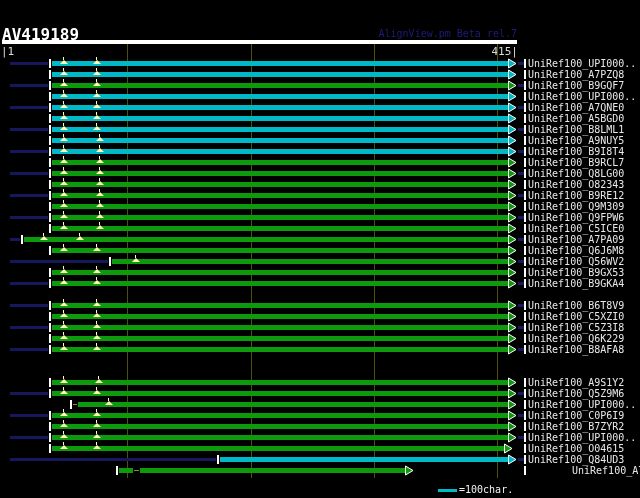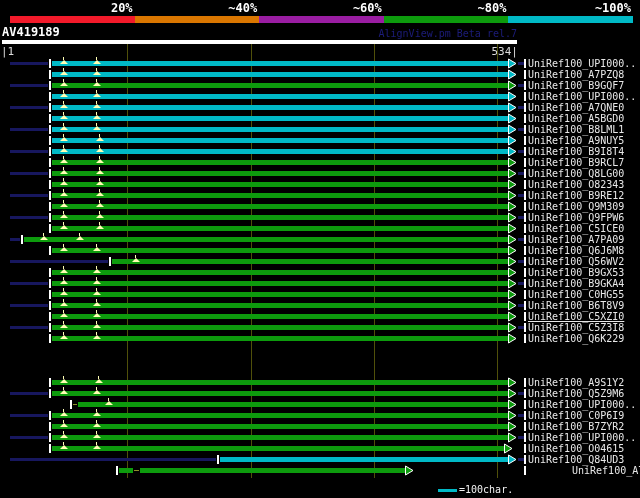--- a/index.html
+++ b/index.html
@@ -2,58 +2,46 @@
 <html><head>
 <meta charset="utf-8">
 <style>
   html,body{margin:0;padding:0;background:#000;}
   #canvas{
     position:relative;width:640px;height:498px;background:#000;overflow:hidden;
     font-family:"DejaVu Sans Mono", monospace;
   }
   .abs{position:absolute;}
   .scale-label{font-size:12px;font-weight:bold;color:#ffffff;letter-spacing:0;}
-  .hdr-query{left:2px;top:25px;font-size:12px;font-weight:bold;color:#ffffff;}
+  .hdr-query{left:2px;top:25px;font-size:16px;font-weight:bold;color:#ffffff;}
   .hdr-credit{right:123px;top:28px;font-size:10px;color:#1c1c7a;}
   .querybar{left:2px;top:40px;width:515px;height:4px;background:#ffffff;}
   .ruler-label{top:45px;font-size:11px;color:#dcdcdc;}
   .ruler-left{left:1px;}
   .ruler-right{right:122px;}
   .gridline{width:1px;top:44px;height:434px;background:#50500a;}
   .row{left:0;width:640px;height:11px;}
   .row-label{font-size:10px;line-height:11px;color:#e8e8e8;white-space:pre;}
   .tri-icon{width:0;height:0;border-left:4px solid transparent;border-right:4px solid transparent;border-bottom:4px solid #ffffb4;background:transparent !important;}
   .footer-left{left:8px;top:483px;font-size:10px;line-height:13px;white-space:pre;}
   .olive{color:#b2b23c;}
   .yellow{color:#ffe14a;}
   .cyan-text{color:#00b9c6;}
   .scale-line{left:438px;top:489px;width:19px;height:3px;background:#00b9c6;}
   .scale-legend-label{left:459px;top:483px;font-size:10px;line-height:13px;color:#f2f2f2;}
 </style>
 </head>
 <body>
 
 <div id="canvas">
-  <div id="scalebar" class="abs" style="left:0;top:0;width:640px;height:24px;">
-      <div class="abs" style="left: 10px; top: 16px; width: 124.6px; height: 7px; background: rgb(242, 26, 42);"></div>
-      <div class="abs scale-label" style="left: 44.6px; top: 1px; width: 88px; height: 14px; text-align: right;">20%</div>
-      <div class="abs" style="left: 134.6px; top: 16px; width: 124.6px; height: 7px; background: rgb(218, 118, 0);"></div>
-      <div class="abs scale-label" style="left: 169.2px; top: 1px; width: 88px; height: 14px; text-align: right;">~40%</div>
-      <div class="abs" style="left: 259.2px; top: 16px; width: 124.6px; height: 7px; background: rgb(154, 29, 162);"></div>
-      <div class="abs scale-label" style="left: 293.8px; top: 1px; width: 88px; height: 14px; text-align: right;">~60%</div>
-      <div class="abs" style="left: 383.8px; top: 16px; width: 124.6px; height: 7px; background: rgb(13, 155, 13);"></div>
-      <div class="abs scale-label" style="left: 418.4px; top: 1px; width: 88px; height: 14px; text-align: right;">~80%</div>
-      <div class="abs" style="left: 508.4px; top: 16px; width: 124.6px; height: 7px; background: rgb(0, 185, 198);"></div>
-      <div class="abs scale-label" style="left: 543px; top: 1px; width: 88px; height: 14px; text-align: right;">~100%</div>
-    </div>
   <div class="abs hdr-query">AV419189</div>
   <div class="abs hdr-credit">AlignView.pm Beta rel.7</div>
   <div class="abs querybar"></div>
   <div class="abs ruler-label ruler-left">|1</div>
-  <div class="abs ruler-label ruler-right">534|</div>
+  <div class="abs ruler-label ruler-right">415|</div>
   <div id="plot" class="abs" style="left:0;top:0;width:640px;height:498px;">
       <div class="abs gridline" style="left: 127px; top: 44px; width: 1px; height: 434px;"></div>
       <div class="abs gridline" style="left: 251px; top: 44px; width: 1px; height: 434px;"></div>
       <div class="abs gridline" style="left: 374px; top: 44px; width: 1px; height: 434px;"></div>
       <div class="abs gridline" style="left: 497px; top: 44px; width: 1px; height: 434px;"></div>
       <div class="abs row" style="left: 0px; top: 58px; width: 640px; height: 11px;">
         <div class="abs" style="left: 10px; top: 4px; width: 38px; height: 3px; background: rgb(23, 23, 94);"></div>
         <div class="abs" style="left: 49px; top: 1px; width: 2px; height: 9px; background: rgb(255, 255, 255);"></div>
         <div class="abs" style="left: 52px; top: 3px; width: 457px; height: 5px; background: rgb(0, 185, 198);"></div>
         <div class="abs" style="left: 63px; top: -1px; width: 1px; height: 3px; background: rgb(255, 255, 180);"></div>
@@ -338,33 +326,20 @@
         <div class="abs tri-icon" style="left: 60px; top: 2px; width: 0px; height: 0px;"></div>
         <div class="abs" style="left: 96px; top: -1px; width: 1px; height: 3px; background: rgb(255, 255, 180);"></div>
         <div class="abs tri-icon" style="left: 93px; top: 2px; width: 0px; height: 0px;"></div>
         <svg width="9" height="11" class="abs" style="left: 508px; top: 0px; overflow: visible;">
           <polygon points="0.5,1 8,5.5 0.5,10" fill="#0d9b0d" stroke="#ffffff" stroke-width="1"></polygon>
         </svg>
         <div class="abs" style="left: 518px; top: 4px; width: 6px; height: 3px; background: rgb(23, 23, 94);"></div>
         <div class="abs" style="left: 524px; top: 1px; width: 2px; height: 9px; background: rgb(255, 255, 255);"></div>
         <div class="abs row-label" style="left: 528px; top: 0px; width: 112px; height: 11px;">UniRef100_B9GKA4</div>
       </div>
-      <div class="abs row" style="left: 0px; top: 289px; width: 640px; height: 11px;">
-        <div class="abs" style="left: 49px; top: 1px; width: 2px; height: 9px; background: rgb(255, 255, 255);"></div>
-        <div class="abs" style="left: 52px; top: 3px; width: 457px; height: 5px; background: rgb(13, 155, 13);"></div>
-        <div class="abs" style="left: 63px; top: -1px; width: 1px; height: 3px; background: rgb(255, 255, 180);"></div>
-        <div class="abs tri-icon" style="left: 60px; top: 2px; width: 0px; height: 0px;"></div>
-        <div class="abs" style="left: 96px; top: -1px; width: 1px; height: 3px; background: rgb(255, 255, 180);"></div>
-        <div class="abs tri-icon" style="left: 93px; top: 2px; width: 0px; height: 0px;"></div>
-        <svg width="9" height="11" class="abs" style="left: 508px; top: 0px; overflow: visible;">
-          <polygon points="0.5,1 8,5.5 0.5,10" fill="#0d9b0d" stroke="#ffffff" stroke-width="1"></polygon>
-        </svg>
-        <div class="abs" style="left: 524px; top: 1px; width: 2px; height: 9px; background: rgb(255, 255, 255);"></div>
-        <div class="abs row-label" style="left: 528px; top: 0px; width: 112px; height: 11px;">UniRef100_C0HG55</div>
-      </div>
       <div class="abs row" style="left: 0px; top: 300px; width: 640px; height: 11px;">
         <div class="abs" style="left: 10px; top: 4px; width: 38px; height: 3px; background: rgb(23, 23, 94);"></div>
         <div class="abs" style="left: 49px; top: 1px; width: 2px; height: 9px; background: rgb(255, 255, 255);"></div>
         <div class="abs" style="left: 52px; top: 3px; width: 457px; height: 5px; background: rgb(13, 155, 13);"></div>
         <div class="abs" style="left: 63px; top: -1px; width: 1px; height: 3px; background: rgb(255, 255, 180);"></div>
         <div class="abs tri-icon" style="left: 60px; top: 2px; width: 0px; height: 0px;"></div>
         <div class="abs" style="left: 96px; top: -1px; width: 1px; height: 3px; background: rgb(255, 255, 180);"></div>
         <div class="abs tri-icon" style="left: 93px; top: 2px; width: 0px; height: 0px;"></div>
         <svg width="9" height="11" class="abs" style="left: 508px; top: 0px; overflow: visible;">
           <polygon points="0.5,1 8,5.5 0.5,10" fill="#0d9b0d" stroke="#ffffff" stroke-width="1"></polygon>
@@ -377,21 +352,21 @@
         <div class="abs" style="left: 49px; top: 1px; width: 2px; height: 9px; background: rgb(255, 255, 255);"></div>
         <div class="abs" style="left: 52px; top: 3px; width: 457px; height: 5px; background: rgb(13, 155, 13);"></div>
         <div class="abs" style="left: 63px; top: -1px; width: 1px; height: 3px; background: rgb(255, 255, 180);"></div>
         <div class="abs tri-icon" style="left: 60px; top: 2px; width: 0px; height: 0px;"></div>
         <div class="abs" style="left: 96px; top: -1px; width: 1px; height: 3px; background: rgb(255, 255, 180);"></div>
         <div class="abs tri-icon" style="left: 93px; top: 2px; width: 0px; height: 0px;"></div>
         <svg width="9" height="11" class="abs" style="left: 508px; top: 0px; overflow: visible;">
           <polygon points="0.5,1 8,5.5 0.5,10" fill="#0d9b0d" stroke="#ffffff" stroke-width="1"></polygon>
         </svg>
         <div class="abs" style="left: 524px; top: 1px; width: 2px; height: 9px; background: rgb(255, 255, 255);"></div>
-        <div class="abs row-label" style="left: 528px; top: 0px; width: 112px; height: 11px; text-decoration: underline;">UniRef100_C5XZI0</div>
+        <div class="abs row-label" style="left: 528px; top: 0px; width: 112px; height: 11px;">UniRef100_C5XZI0</div>
       </div>
       <div class="abs row" style="left: 0px; top: 322px; width: 640px; height: 11px;">
         <div class="abs" style="left: 10px; top: 4px; width: 38px; height: 3px; background: rgb(23, 23, 94);"></div>
         <div class="abs" style="left: 49px; top: 1px; width: 2px; height: 9px; background: rgb(255, 255, 255);"></div>
         <div class="abs" style="left: 52px; top: 3px; width: 457px; height: 5px; background: rgb(13, 155, 13);"></div>
         <div class="abs" style="left: 63px; top: -1px; width: 1px; height: 3px; background: rgb(255, 255, 180);"></div>
         <div class="abs tri-icon" style="left: 60px; top: 2px; width: 0px; height: 0px;"></div>
         <div class="abs" style="left: 96px; top: -1px; width: 1px; height: 3px; background: rgb(255, 255, 180);"></div>
         <div class="abs tri-icon" style="left: 93px; top: 2px; width: 0px; height: 0px;"></div>
         <svg width="9" height="11" class="abs" style="left: 508px; top: 0px; overflow: visible;">
@@ -406,20 +381,35 @@
         <div class="abs" style="left: 52px; top: 3px; width: 457px; height: 5px; background: rgb(13, 155, 13);"></div>
         <div class="abs" style="left: 63px; top: -1px; width: 1px; height: 3px; background: rgb(255, 255, 180);"></div>
         <div class="abs tri-icon" style="left: 60px; top: 2px; width: 0px; height: 0px;"></div>
         <div class="abs" style="left: 96px; top: -1px; width: 1px; height: 3px; background: rgb(255, 255, 180);"></div>
         <div class="abs tri-icon" style="left: 93px; top: 2px; width: 0px; height: 0px;"></div>
         <svg width="9" height="11" class="abs" style="left: 508px; top: 0px; overflow: visible;">
           <polygon points="0.5,1 8,5.5 0.5,10" fill="#0d9b0d" stroke="#ffffff" stroke-width="1"></polygon>
         </svg>
         <div class="abs" style="left: 524px; top: 1px; width: 2px; height: 9px; background: rgb(255, 255, 255);"></div>
         <div class="abs row-label" style="left: 528px; top: 0px; width: 112px; height: 11px;">UniRef100_Q6K229</div>
+      </div>
+      <div class="abs row" style="left: 0px; top: 344px; width: 640px; height: 11px;">
+        <div class="abs" style="left: 10px; top: 4px; width: 38px; height: 3px; background: rgb(23, 23, 94);"></div>
+        <div class="abs" style="left: 49px; top: 1px; width: 2px; height: 9px; background: rgb(255, 255, 255);"></div>
+        <div class="abs" style="left: 52px; top: 3px; width: 457px; height: 5px; background: rgb(13, 155, 13);"></div>
+        <div class="abs" style="left: 63px; top: -1px; width: 1px; height: 3px; background: rgb(255, 255, 180);"></div>
+        <div class="abs tri-icon" style="left: 60px; top: 2px; width: 0px; height: 0px;"></div>
+        <div class="abs" style="left: 96px; top: -1px; width: 1px; height: 3px; background: rgb(255, 255, 180);"></div>
+        <div class="abs tri-icon" style="left: 93px; top: 2px; width: 0px; height: 0px;"></div>
+        <svg width="9" height="11" class="abs" style="left: 508px; top: 0px; overflow: visible;">
+          <polygon points="0.5,1 8,5.5 0.5,10" fill="#0d9b0d" stroke="#ffffff" stroke-width="1"></polygon>
+        </svg>
+        <div class="abs" style="left: 518px; top: 4px; width: 6px; height: 3px; background: rgb(23, 23, 94);"></div>
+        <div class="abs" style="left: 524px; top: 1px; width: 2px; height: 9px; background: rgb(255, 255, 255);"></div>
+        <div class="abs row-label" style="left: 528px; top: 0px; width: 112px; height: 11px;">UniRef100_B8AFA8</div>
       </div>
       <div class="abs row" style="left: 0px; top: 377px; width: 640px; height: 11px;">
         <div class="abs" style="left: 49px; top: 1px; width: 2px; height: 9px; background: rgb(255, 255, 255);"></div>
         <div class="abs" style="left: 52px; top: 3px; width: 457px; height: 5px; background: rgb(13, 155, 13);"></div>
         <div class="abs" style="left: 63px; top: -1px; width: 1px; height: 3px; background: rgb(255, 255, 180);"></div>
         <div class="abs tri-icon" style="left: 60px; top: 2px; width: 0px; height: 0px;"></div>
         <div class="abs" style="left: 98px; top: -1px; width: 1px; height: 3px; background: rgb(255, 255, 180);"></div>
         <div class="abs tri-icon" style="left: 95px; top: 2px; width: 0px; height: 0px;"></div>
         <svg width="9" height="11" class="abs" style="left: 508px; top: 0px; overflow: visible;">
           <polygon points="0.5,1 8,5.5 0.5,10" fill="#0d9b0d" stroke="#ffffff" stroke-width="1"></polygon>

